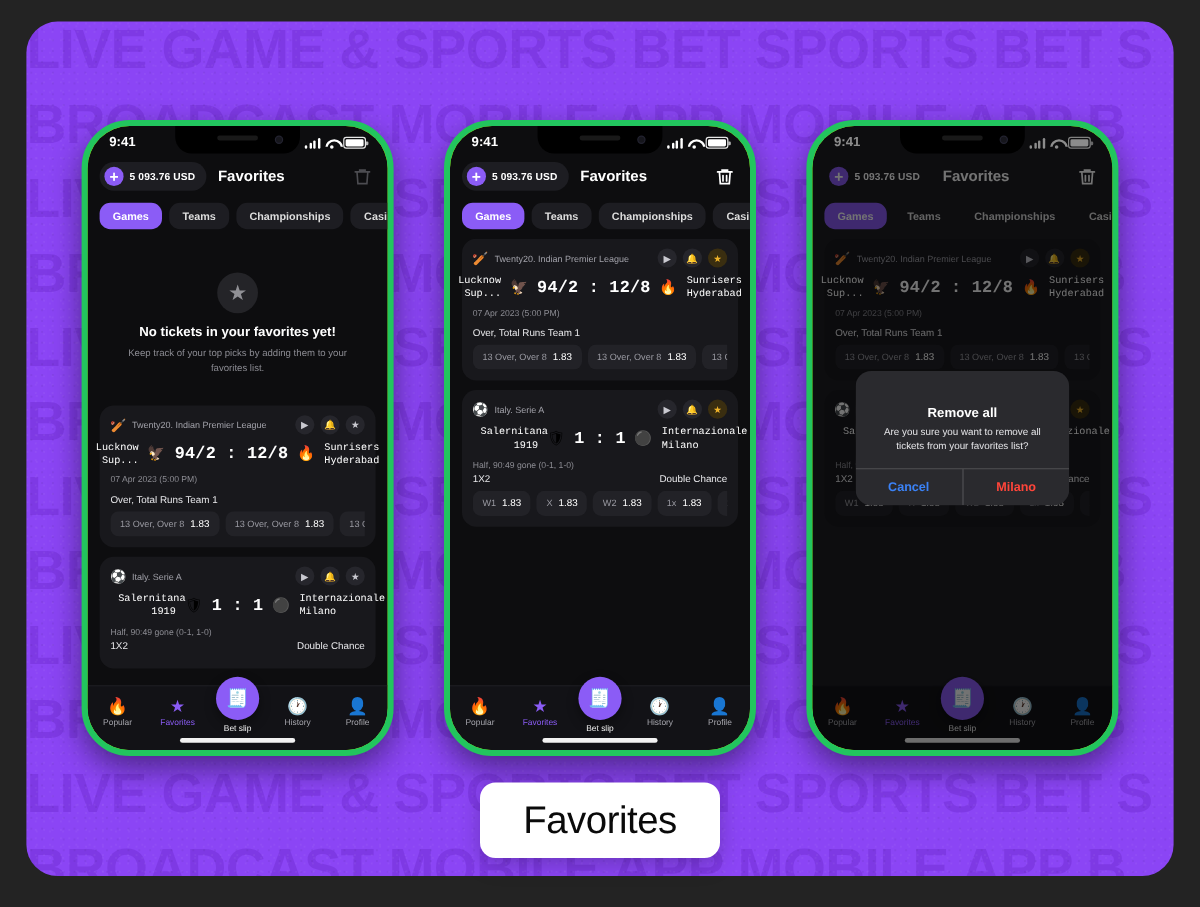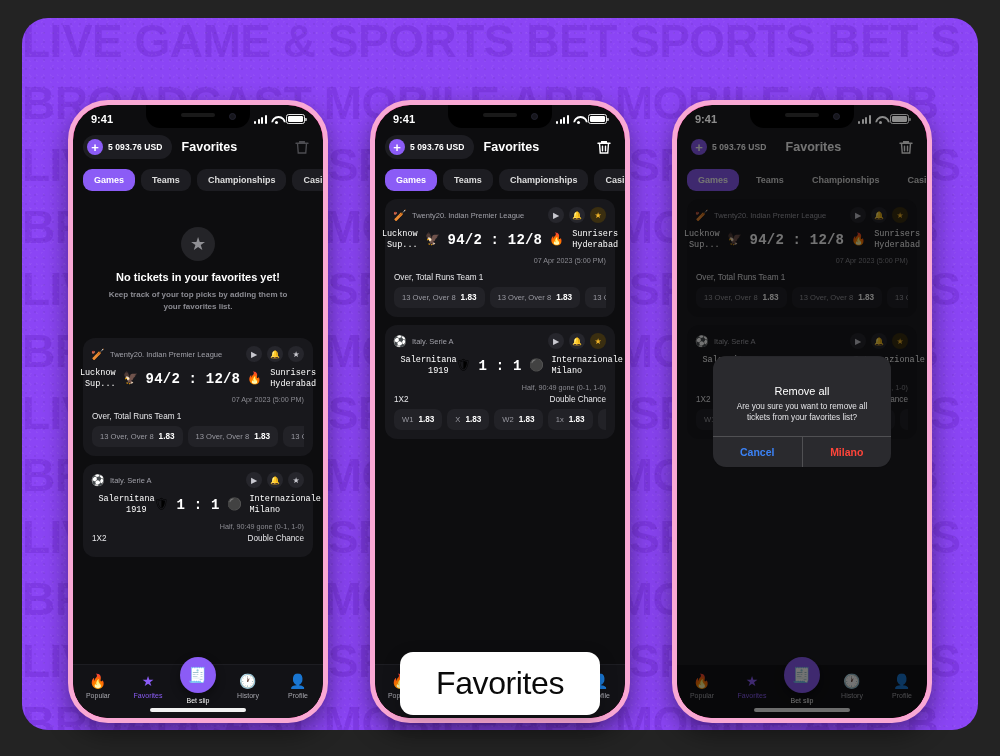--- a/index.html
+++ b/index.html
@@ -31,23 +31,23 @@
       radial-gradient(circle at 10% 20%, rgba(255,255,255,0.045) 0 1px, transparent 1px),
       radial-gradient(circle at 45% 70%, rgba(0,0,0,0.05) 0 1px, transparent 1px),
       radial-gradient(circle at 78% 35%, rgba(255,255,255,0.04) 0 1px, transparent 1px);
     background-size:7px 7px, 9px 9px, 11px 11px;
     pointer-events:none;
   }
 
   
   .phone {
     position:absolute;
-    width:260px; height:623px;
-    background:#ec4899;
-    border:5px solid #f9a8d4;
+    width:260px; height:530px;
+    background:#84cc16;
+    border:5px solid #22c55e;
     border-radius:40px;
     overflow:hidden;
     box-shadow:0 10px 26px rgba(0,0,0,0.45);
   }
   .phone.p1 { left:68px;  top:100px; }
   .phone.p2 { left:370px; top:100px; }
   .phone.p3 { left:672px; top:100px; }
 
   .screen {
     position:absolute; inset:0; background:#0d0d0f;
@@ -142,21 +142,21 @@
   .empty {
     display:flex; flex-direction:column; align-items:center;
     padding:28px 18px 26px 18px;
   }
   .empty-icon {
     width:34px; height:34px; border-radius:50%; background:#242428;
     display:flex; align-items:center; justify-content:center;
     color:#909095; font-size:18px; margin-bottom:10px;
   }
   .empty-title { color:#fff; font-size:11px; font-weight:700; text-align:center; margin-bottom:6px;}
-  .empty-sub { color:#8b8b92; font-size:8px; line-height:1.45; text-align:center;font-weight:bold; }
+  .empty-sub { color:#8b8b92; font-size:8px; line-height:1.45; text-align:center; }
 
   
   .card {
     background:#18181c; border-radius:12px; padding:8px 9px 9px 9px; margin-bottom:8px;
   }
   .card-top { display:flex; align-items:center; gap:5px; margin-bottom:6px; }
   .league-icon { width:13px; height:13px; flex:0 0 auto; display:flex; align-items:center; justify-content:center; font-size:11px;}
   .league-name { color:#a0a0a8; font-size:7.5px; flex:1; white-space:nowrap; overflow:hidden;}
   .act {
     width:16px; height:16px; border-radius:50%; background:#26262c;
@@ -169,30 +169,30 @@
   .teams { display:flex; align-items:center; justify-content:center; gap:6px;font-family:Liberation Mono, monospace; }
   .tname { color:#fff; font-size:8.5px; line-height:1.25; width:48px; }
   .tname.left { text-align:right; }
   .tname.right { text-align:left; }
   .crest {
     width:18px; height:18px; border-radius:4px; flex:0 0 auto;
     display:flex; align-items:center; justify-content:center;
     font-size:12px; line-height:1;
   }
   .score { color:#fff; font-size:14px; font-weight:700; white-space:nowrap; letter-spacing:0.2px;}
-  .meta { color:#8b8b92; font-size:7.2px; text-align:right; margin-top:6px; }
+  .meta { color:#8b8b92; font-size:7.2px; text-align:left; margin-top:6px; }
 
   .market-label { color:#e7e7ea; font-size:8.2px; margin-top:8px; margin-bottom:5px; }
   .market-row { display:flex; gap:5px; overflow:hidden; }
   .odd {
     background:#222227; border-radius:7px; padding:6px 8px;
     display:flex; align-items:center; gap:5px; white-space:nowrap; flex:0 0 auto;
   }
   .odd .k { color:#9a9aa2; font-size:7.6px; }
-  .odd .v { color:#fff; font-size:8.2px; font-weight:700; }
+  .odd .v { color:#fff; font-size:8.2px; font-weight:400; }
 
   .market-head { display:flex; justify-content:space-between; margin-top:3px; margin-bottom:5px;}
   .market-head span { color:#e7e7ea; font-size:8.2px; }
 
   
   .tabbar {
     height:54px; background:#121216; border-top:1px solid #1d1d22;
     display:flex; align-items:flex-start; justify-content:space-around;
     padding-top:8px; position:relative; flex:0 0 auto;
   }
@@ -212,21 +212,21 @@
   .homebar {
     position:absolute; left:50%; transform:translateX(-50%); bottom:6px;
     width:96px; height:4px; border-radius:3px; background:#f2f2f2;
   }
   .alert {
     position:absolute; left:50%; top:50%; transform:translate(-50%,-50%);
     width:178px; background:#2a2a2e; border-radius:13px; overflow:hidden;
     z-index:21; backdrop-filter:blur(4px);
   }
   .alert-body { padding:13px 14px 12px 14px; text-align:center; }
-  .alert-title { color:#fff; font-size:11px; font-weight:400; margin-bottom:4px;margin-top:16px; }
+  .alert-title { color:#fff; font-size:11px; font-weight:700; margin-bottom:4px;margin-top:16px; }
   .alert-msg { color:#e4e4e7; font-size:8.2px; line-height:1.45; }
   .alert-actions { display:flex; border-top:0.7px solid rgba(255,255,255,0.18); }
   .alert-btn {
     flex:1; text-align:center; padding:9px 0; font-size:10.5px; font-weight:600;
   }
   .alert-btn.cancel { color:#3b82f6; border-right:0.7px solid rgba(255,255,255,0.18); }
   .alert-btn.remove { color:#ff453a; }
 
   
   #caption {

